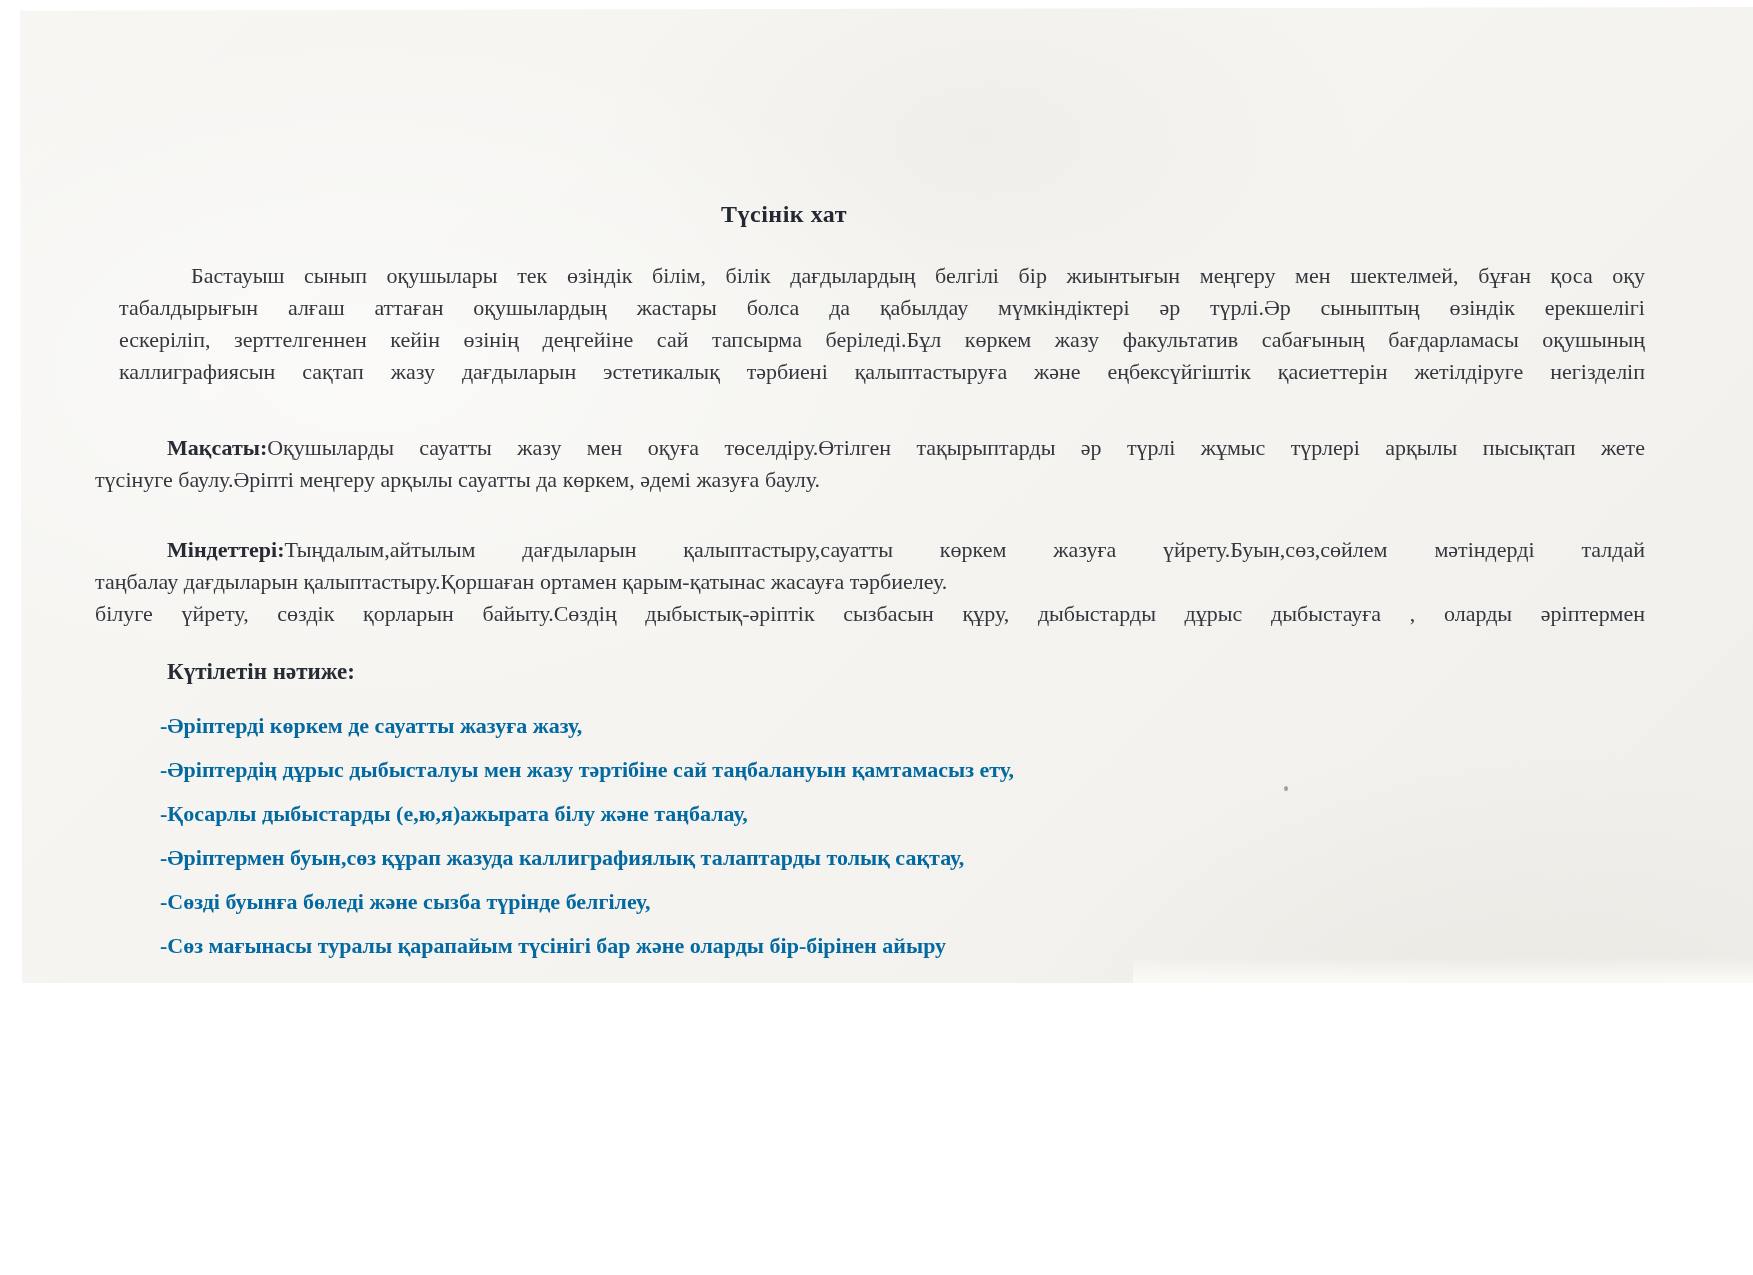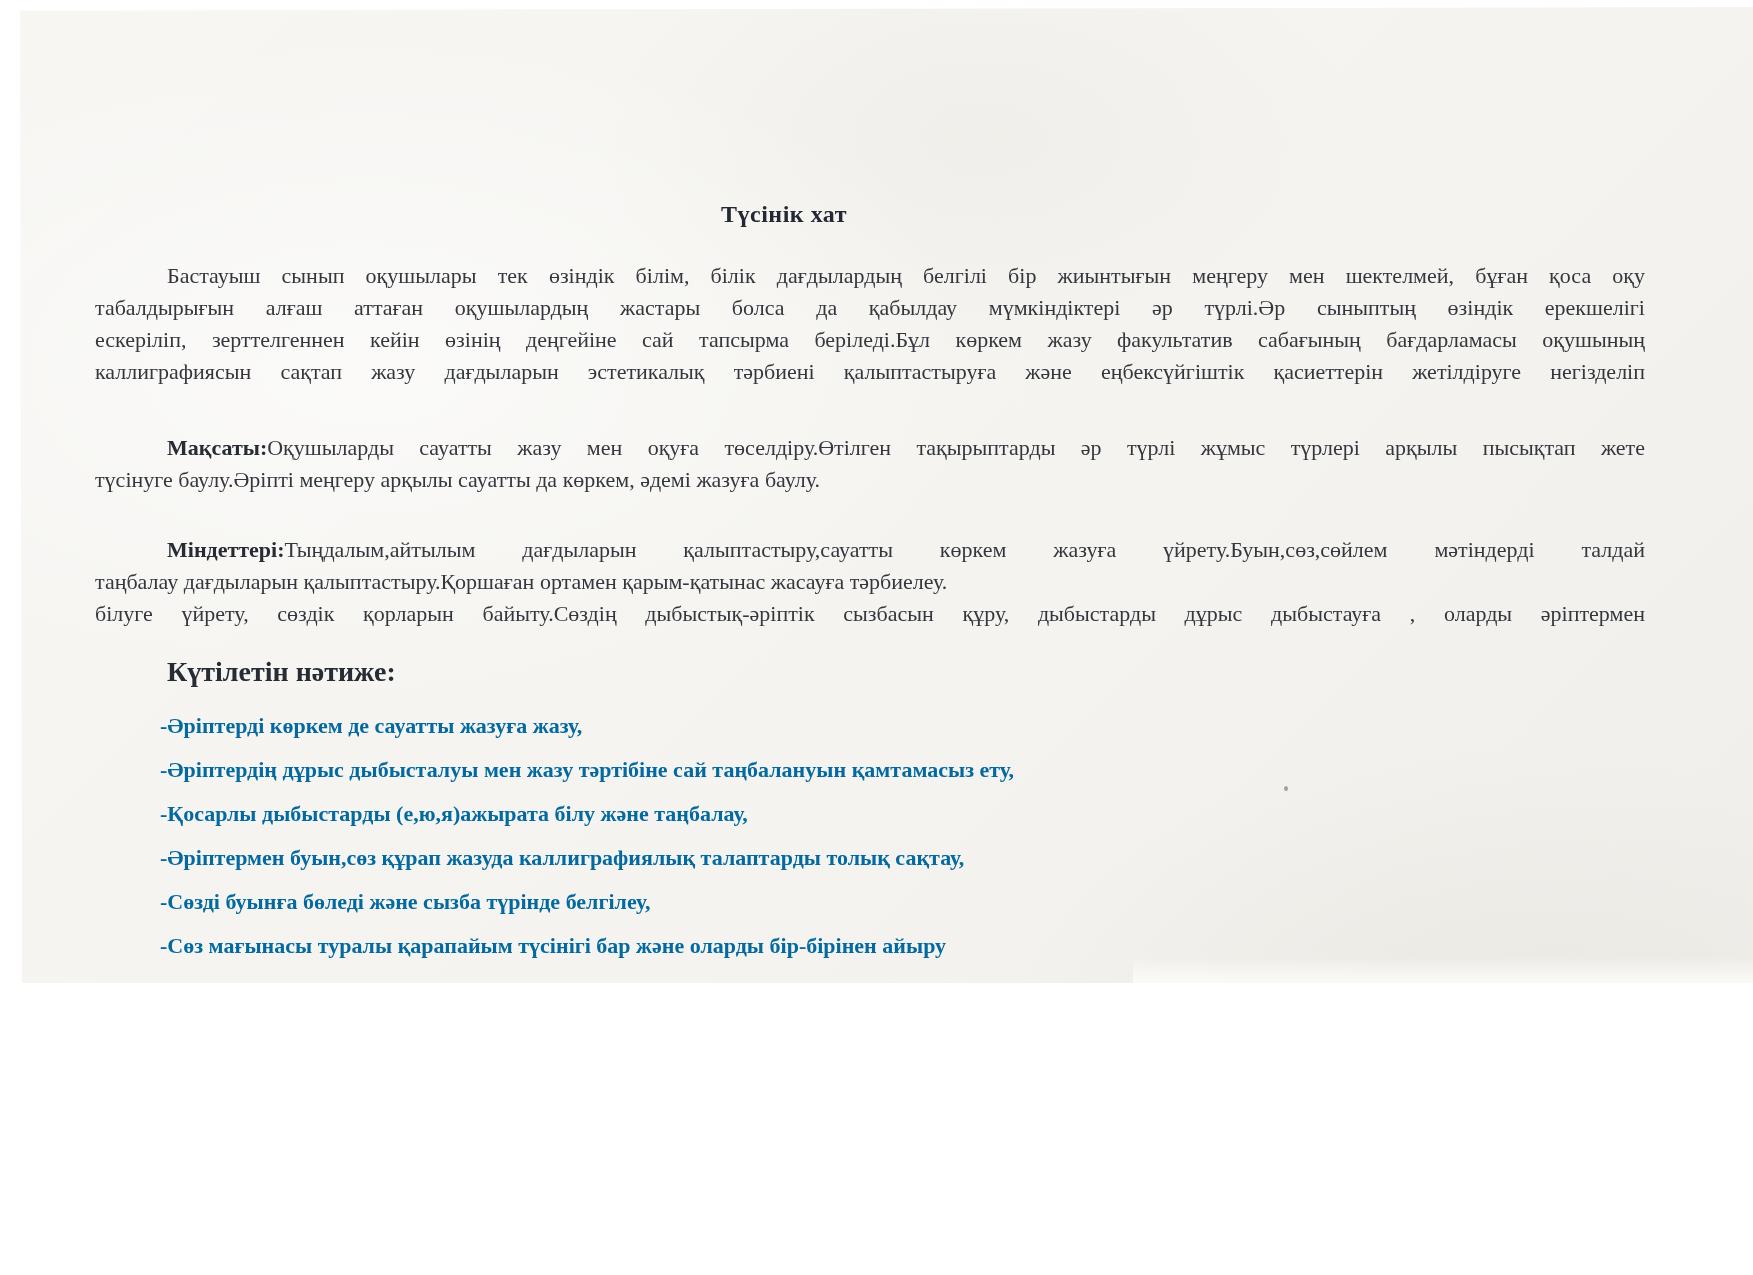--- a/index.html
+++ b/index.html
@@ -46,29 +46,29 @@
     text-align:justify;
     text-align-last:justify;
     overflow:hidden;
     white-space:nowrap;
   }
   .para .line.last{
     text-align-last:left;
     white-space:normal;
   }
   .para .line.first{ text-indent:72px; }
-  .para-1{ margin-top:30px; }
+  .para-1{ margin-top:30px;margin-left:24px; }
   .para-2{ margin-top:44px; }
   .para-3{ margin-top:38px; }
   .bp{ font-weight:bold; color:#272b34; }
   .section-heading{
     margin-top:26px;
     margin-left:72px;
     font-weight:bold;
-    font-size:28px;
+    font-size:23px;
     color:#272b34;
   }
   .bullets{ margin-top:22px; }
   .bullet-line{
     margin-left:65px;
     margin-bottom:12px;
     line-height:32px;
     color:#0369a1;
     font-weight:bold;
   }

